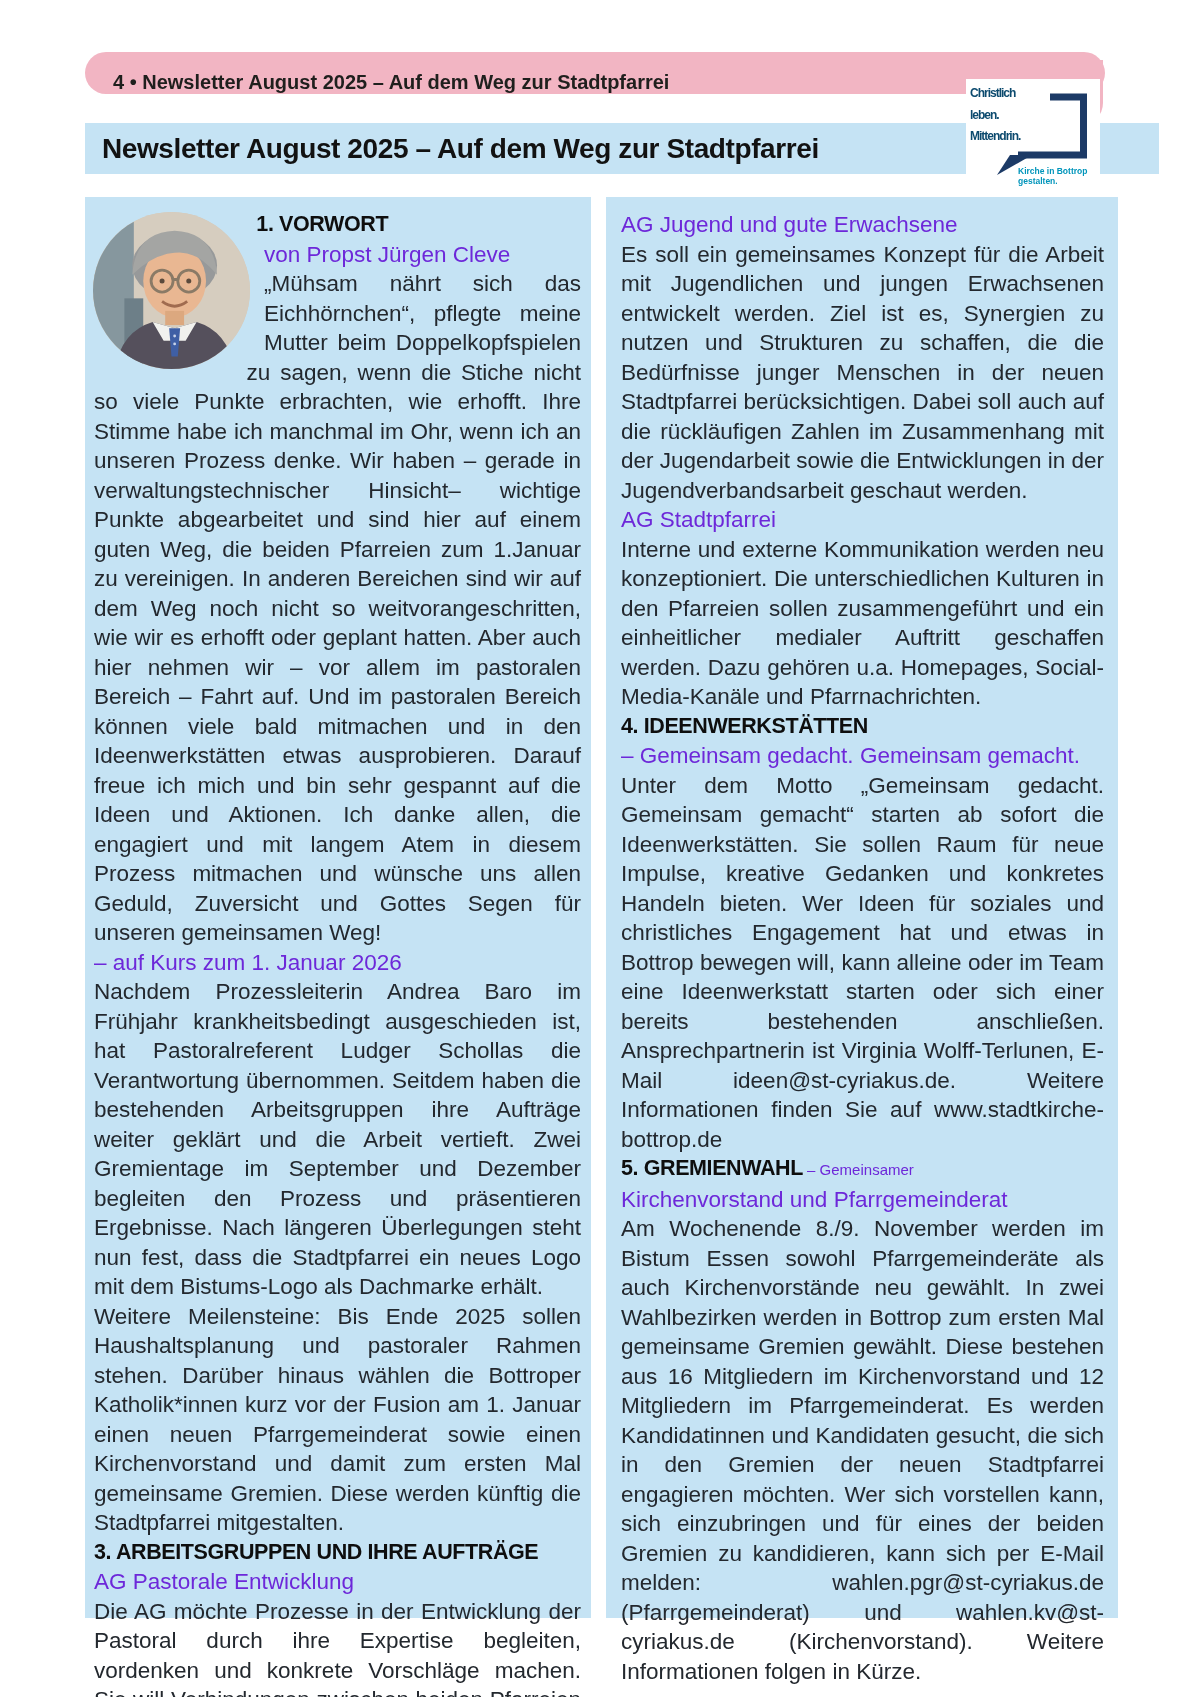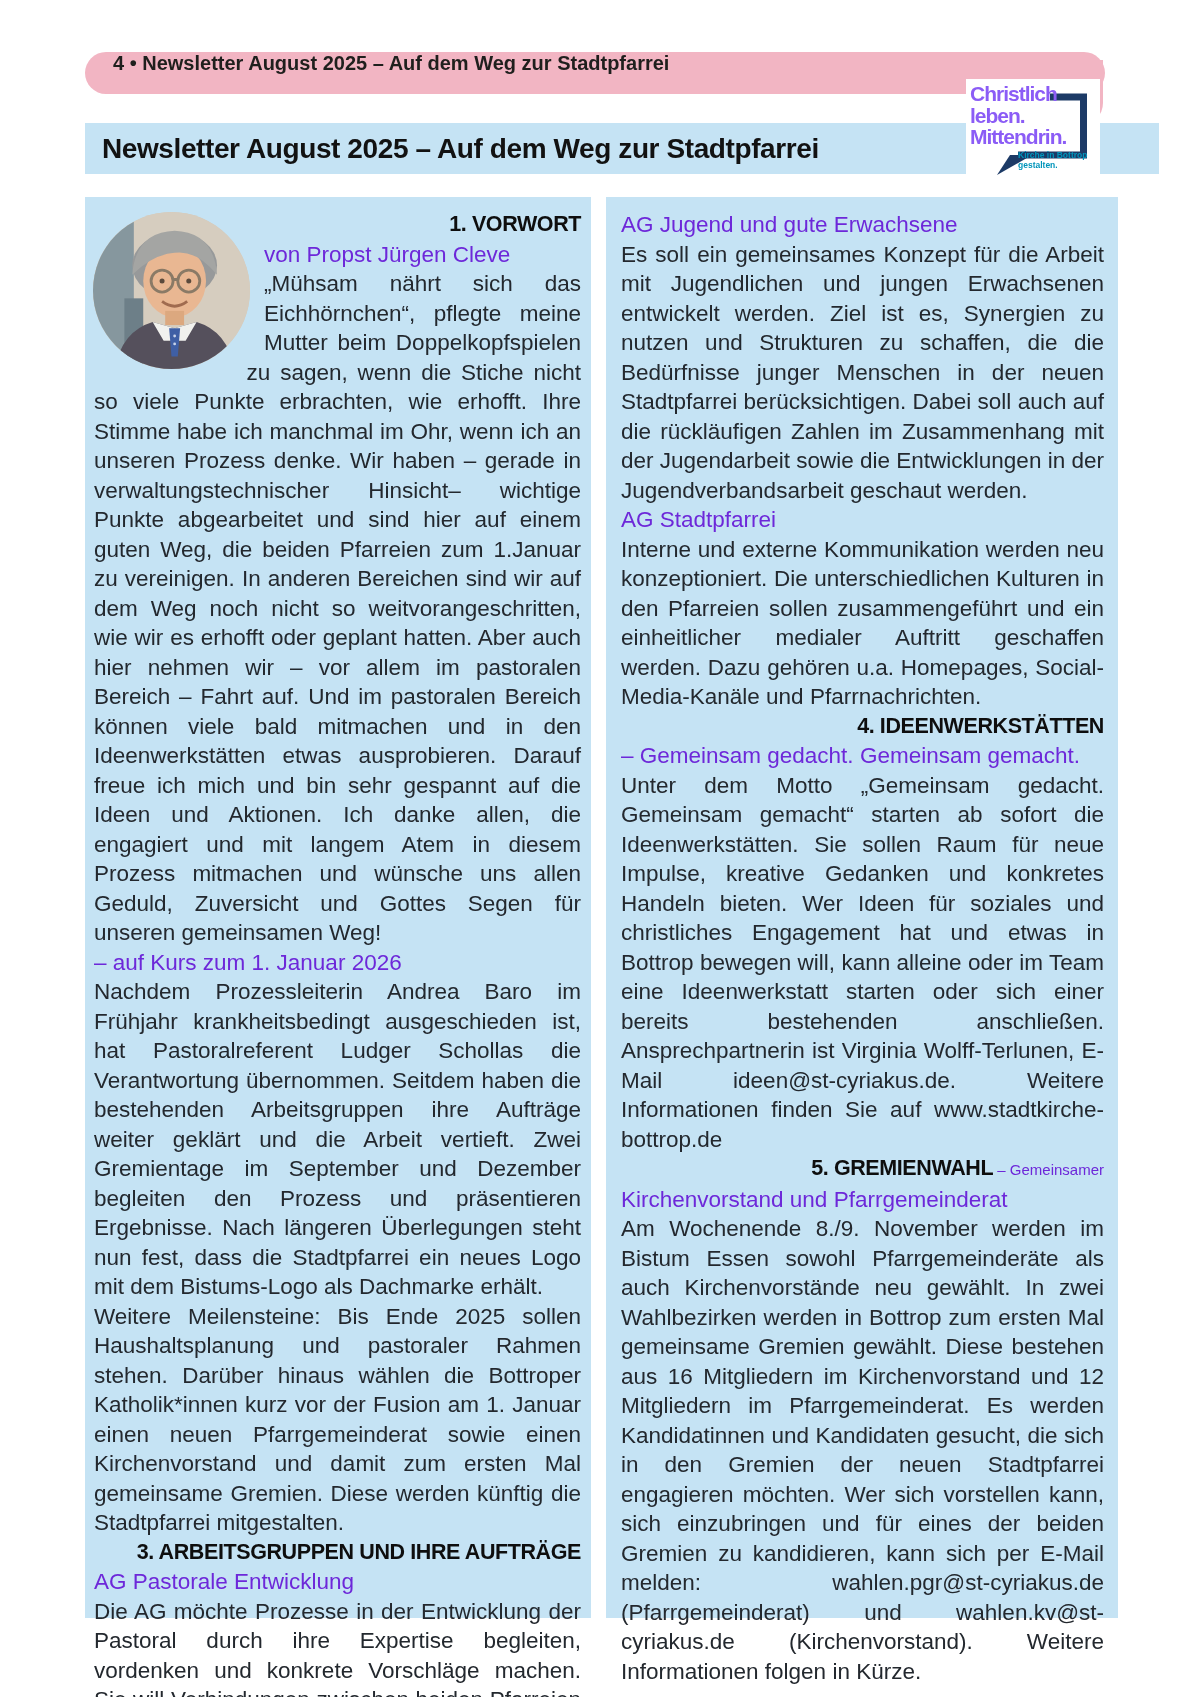--- a/index.html
+++ b/index.html
@@ -4,21 +4,21 @@
 <style>
   html,body{margin:0;padding:0;background:#ffffff;}
   .page{
     position:relative;width:1200px;height:1697px;background:#ffffff;overflow:hidden;
     font-family:"Liberation Sans","DejaVu Sans",sans-serif;
   }
   
   .pagebar{
     position:absolute;left:85px;top:52px;width:1020px;height:42px;
     background:#f2b5c3;border-radius:21px;
-    display:flex;align-items:flex-start;
+    display:flex;align-items:flex-end;
   }
   .pagebar span{
     padding-left:28px;font-size:20px;font-weight:bold;color:#1f1f1d;letter-spacing:0;
     white-space:nowrap;
   }
   .pink-notch{
     position:absolute;left:1040px;top:60px;width:63px;height:65px;
     background:#f2b5c3;border-radius:0 0 22px 0;
   }
   
@@ -28,37 +28,37 @@
   }
   .titlebar span{
     padding-left:17px;font-size:28px;font-weight:bold;color:#121212;letter-spacing:-0.4px;
     white-space:nowrap;
   }
   
   .logobox{
     position:absolute;left:966px;top:79px;width:134px;height:111px;background:#ffffff;
   }
   .logotext{
-    position:absolute;left:4px;top:4px;font-weight:bold;font-size:21px;line-height:21.5px;
-    color:#8b5cf6;letter-spacing:-1px;
+    position:absolute;left:4px;top:4px;font-weight:bold;font-size:12px;line-height:21.5px;
+    color:#0c4a6e;letter-spacing:-1px;
   }
   .logobracket{position:absolute;left:0;top:0;width:134px;height:111px;}
   .logotag{
-    position:absolute;left:52px;top:72px;font-size:8.5px;line-height:9.5px;font-weight:bold;
+    position:absolute;left:52px;top:88px;font-size:8.5px;line-height:9.5px;font-weight:bold;
     color:#0095bb;letter-spacing:0;
   }
   
   .col{
     position:absolute;top:197px;background:#c5e3f4;box-sizing:border-box;
     color:#23282e;font-size:22.5px;line-height:29.5px;text-align:justify;
   }
   .col-left{left:85px;width:506px;height:1421px;padding:13px 10px 10px 9px;}
   .col-right{left:606px;width:512px;height:1421px;padding:13px 14px 10px 15px;}
   .col p{margin:0;}
-  .col p.heading{font-weight:bold;color:#0e0e0e;font-size:21.5px;letter-spacing:-0.4px;text-align:right;}
+  .col p.heading{font-weight:bold;color:#0e0e0e;font-size:21.5px;letter-spacing:-0.4px;text-align:left;}
   .col p.subline, .col span.accent{color:#6d28d9;font-weight:normal;}
   .col p.subline{text-align:left;}
   .col span.accent{font-size:15px;letter-spacing:0;}
   
   .photo{
     float:left;width:157px;height:157px;border-radius:50%;overflow:hidden;
     margin:2px 14px 6px -1px;shape-outside:circle(50% at 50% 50%);
     shape-margin:10px;background:#d3cabc;
   }
   .photo svg{display:block;width:100%;height:100%;}

